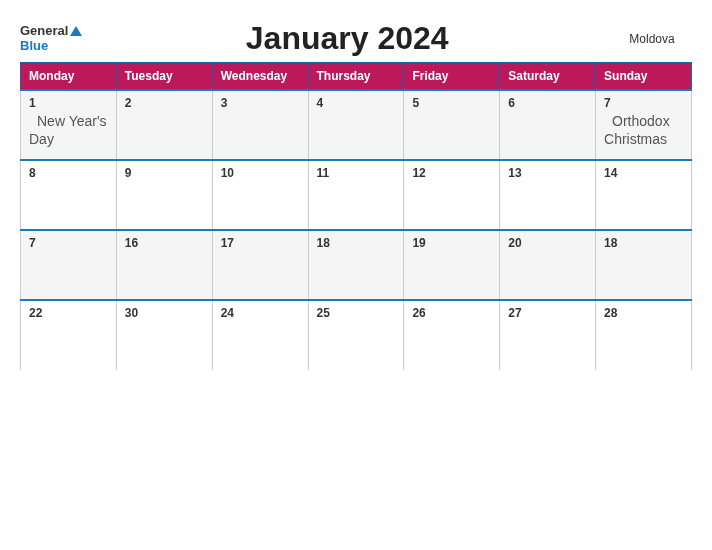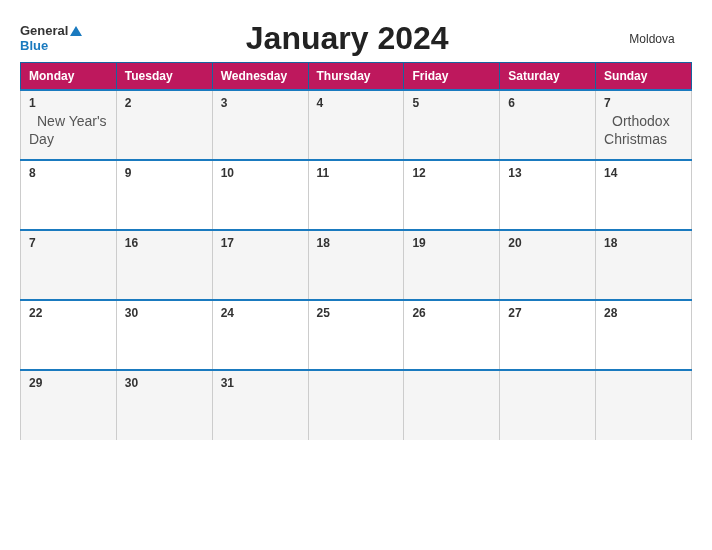--- a/index.html
+++ b/index.html
@@ -229,30 +229,15 @@
           <td>
             <span class="day-number">26</span>
           </td>
           <td>
             <span class="day-number">27</span>
           </td>
           <td>
             <span class="day-number">28</span>
           </td>
         </tr>
-        <tr>
-          <td>
-            <span class="day-number">29</span>
-          </td>
-          <td>
-            <span class="day-number">30</span>
-          </td>
-          <td>
-            <span class="day-number">31</span>
-          </td>
-          <td class="empty-cell"></td>
-          <td class="empty-cell"></td>
-          <td class="empty-cell"></td>
-          <td class="empty-cell"></td>
-        </tr>
       </tbody>
   </table>
 </div>
 
 </body></html>

